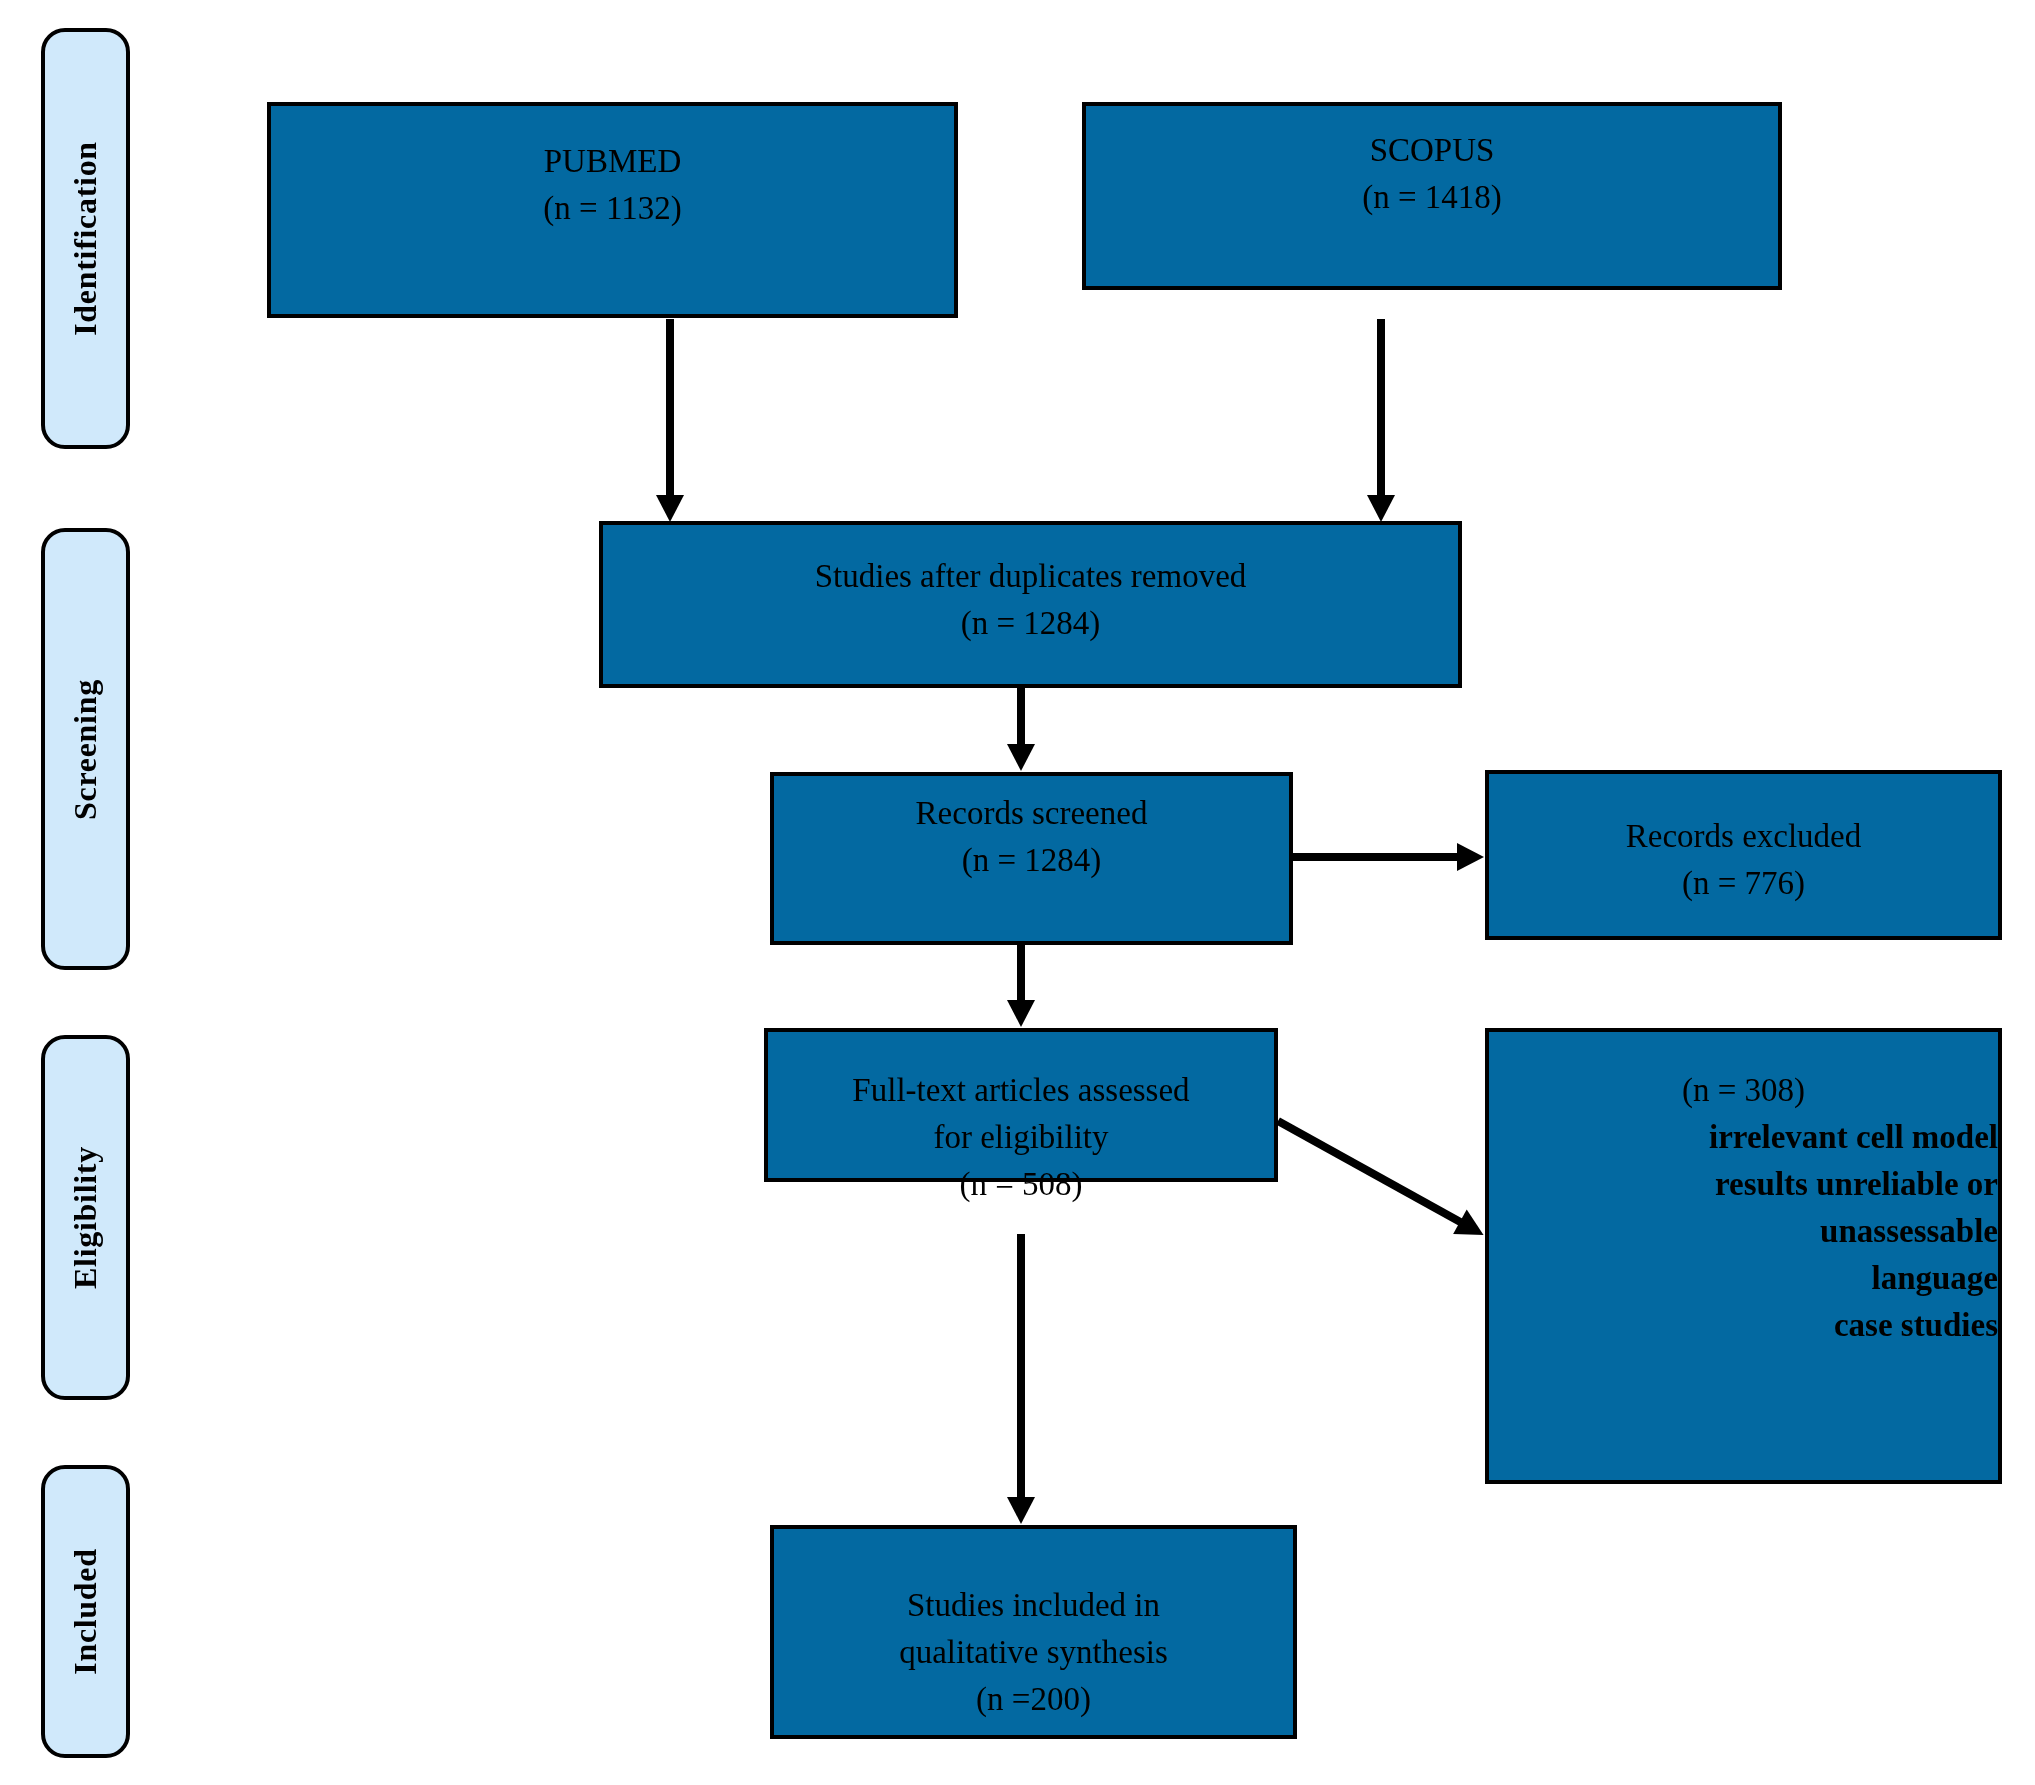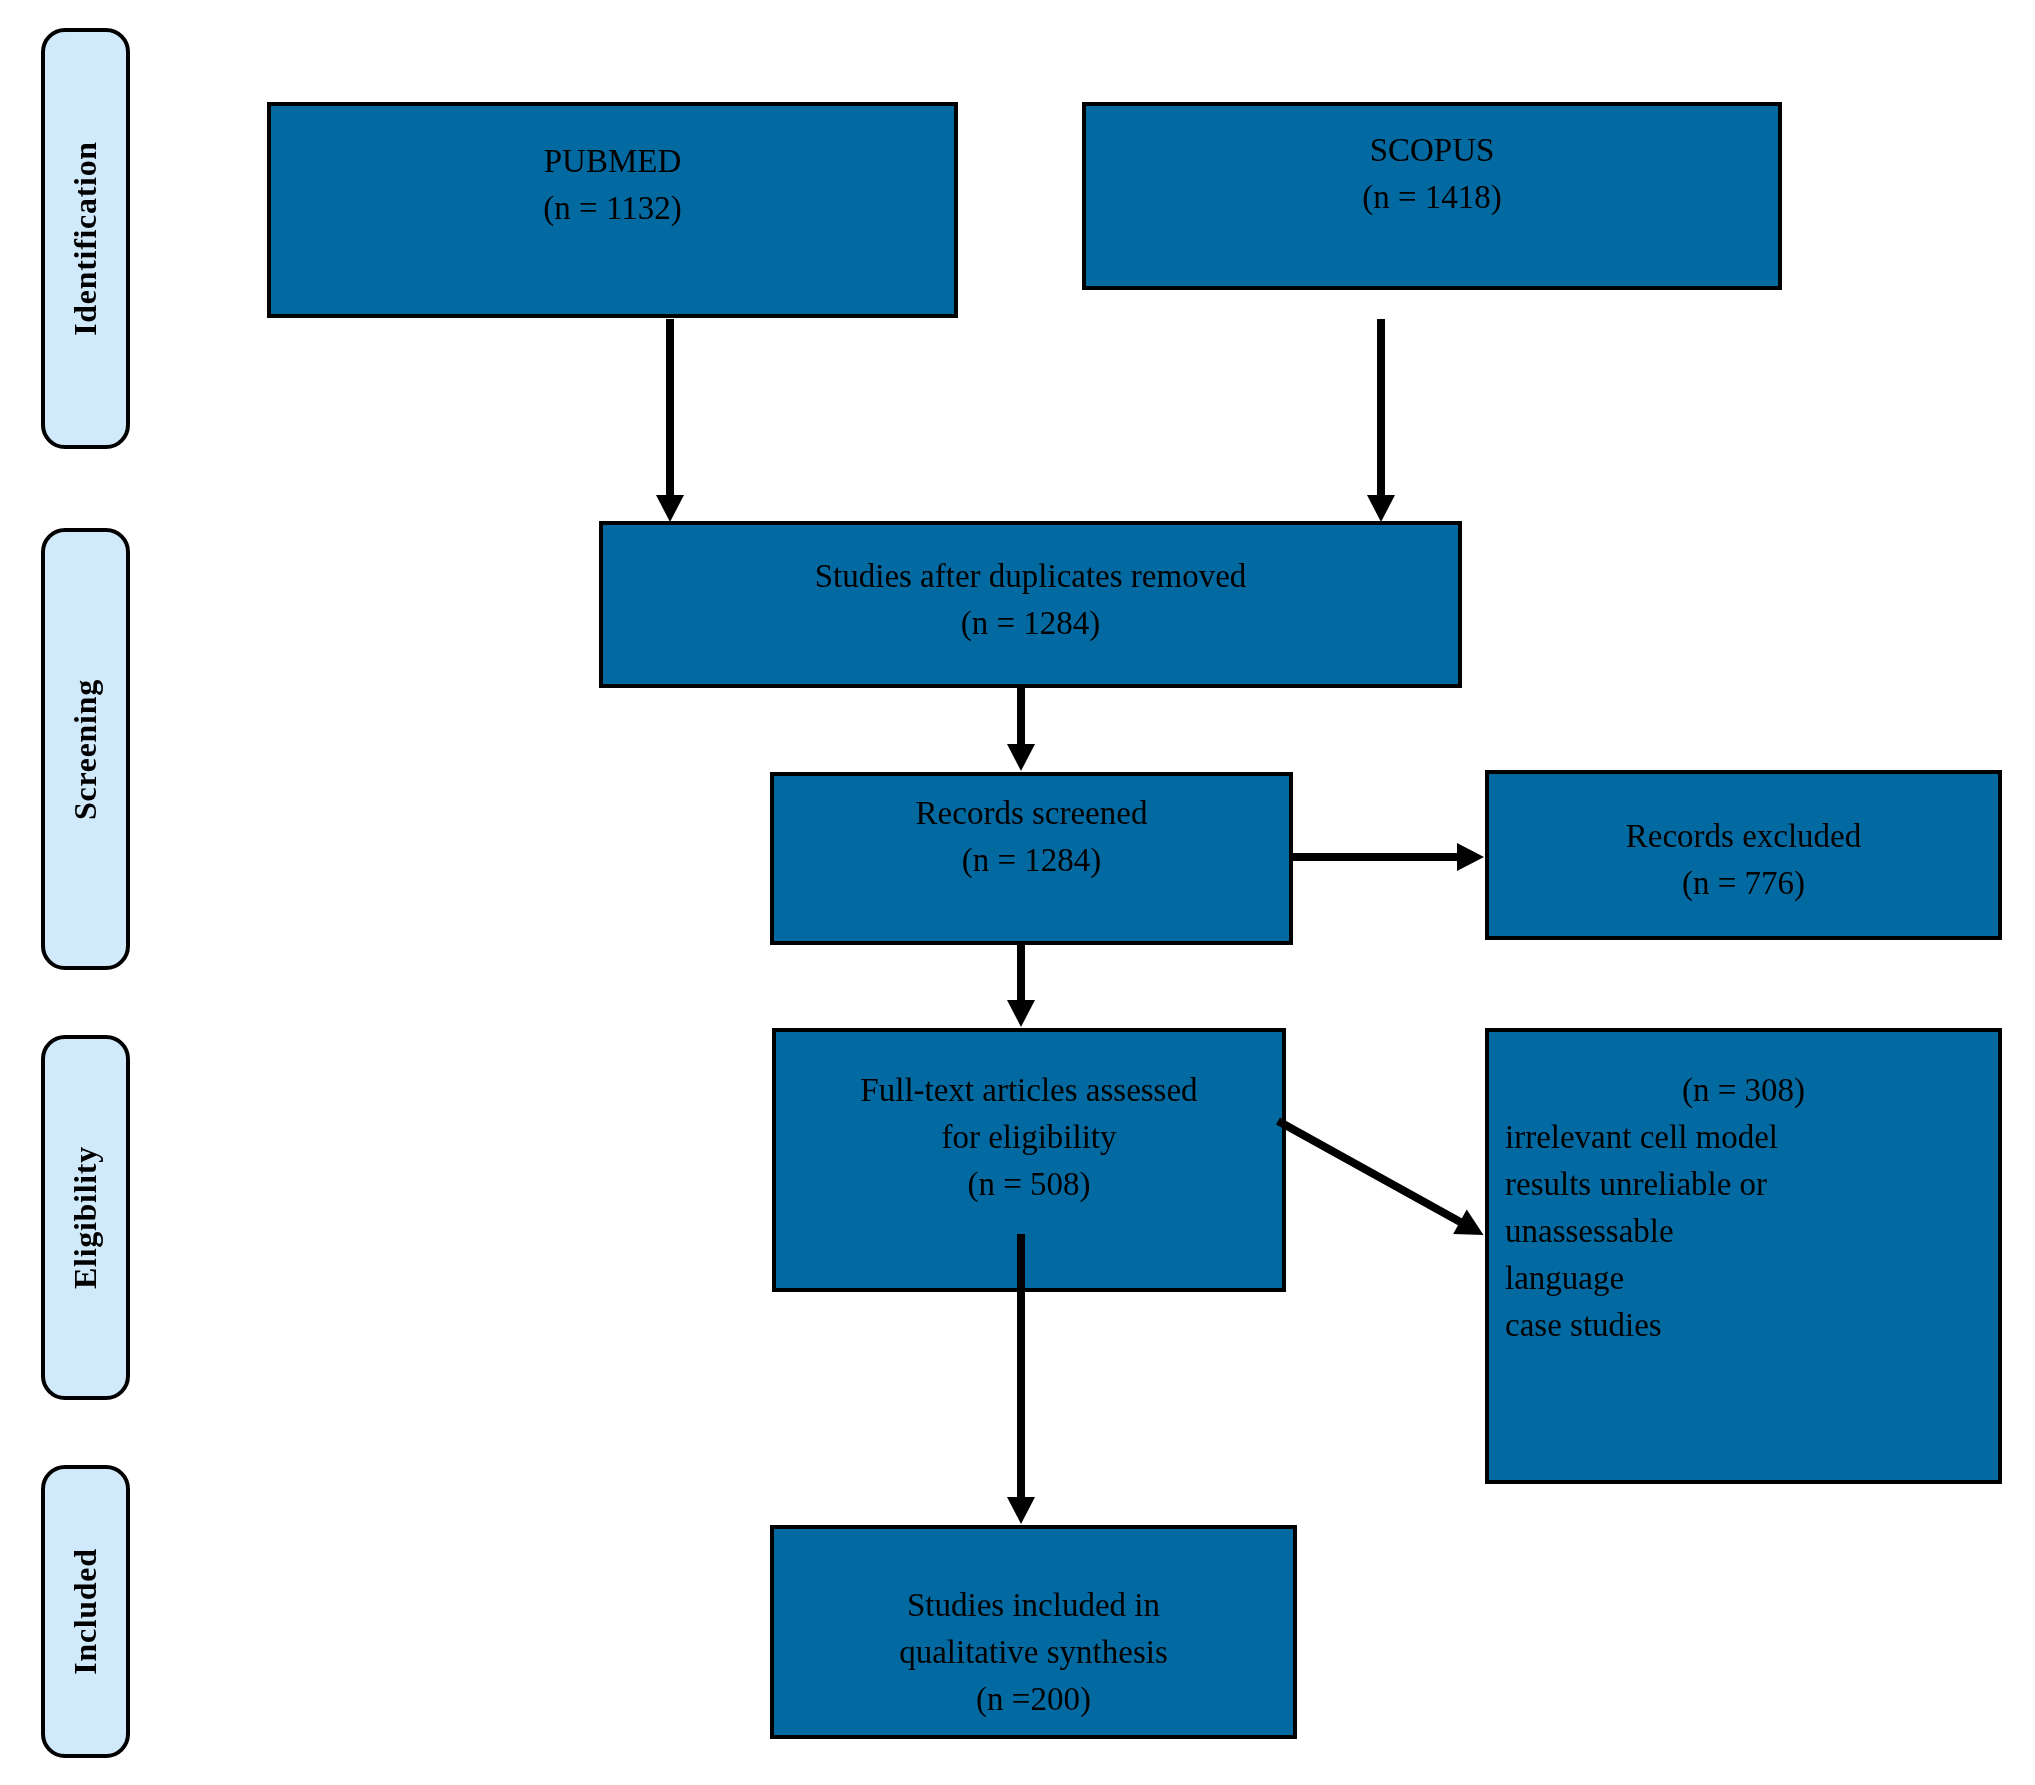--- a/index.html
+++ b/index.html
@@ -50,24 +50,24 @@
     background:#0369a1;
     font-size:33px;
     line-height:47px;
     text-align:center;
   }
   #b-pubmed{left:267px;top:102px;width:691px;height:216px;padding-top:32px;}
   #b-scopus{left:1082px;top:102px;width:700px;height:188px;padding-top:21px;}
   #b-duplicates{left:599px;top:521px;width:863px;height:167px;padding-top:28px;}
   #b-screened{left:770px;top:772px;width:523px;height:173px;padding-top:14px;}
   #b-records-excluded{left:1485px;top:770px;width:517px;height:170px;padding-top:39px;}
-  #b-assessed{left:764px;top:1028px;width:514px;height:264px;padding-top:35px;margin-left:8px;}
+  #b-assessed{left:764px;top:1028px;width:514px;height:154px;padding-top:35px;}
   #b-fulltext-excluded{left:1485px;top:1028px;width:517px;height:456px;padding-top:35px;}
   #b-included-studies{left:770px;top:1525px;width:527px;height:214px;padding-top:53px;}
-  .reasons{text-align:left;padding-left:16px;}
+  .reasons{text-align:right;padding-left:23px;font-weight:bold;}
 
   
   .arrow{position:absolute;background:var(--arrow);}
   .arrow.v{width:8px;}
   .arrow.h{height:8px;}
   .arrow.d{height:8px;transform-origin:0 50%;}
   .head{position:absolute;width:0;height:0;}
   .arrow.v .head{
     bottom:-25px;left:-10px;
     border-left:14px solid transparent;

